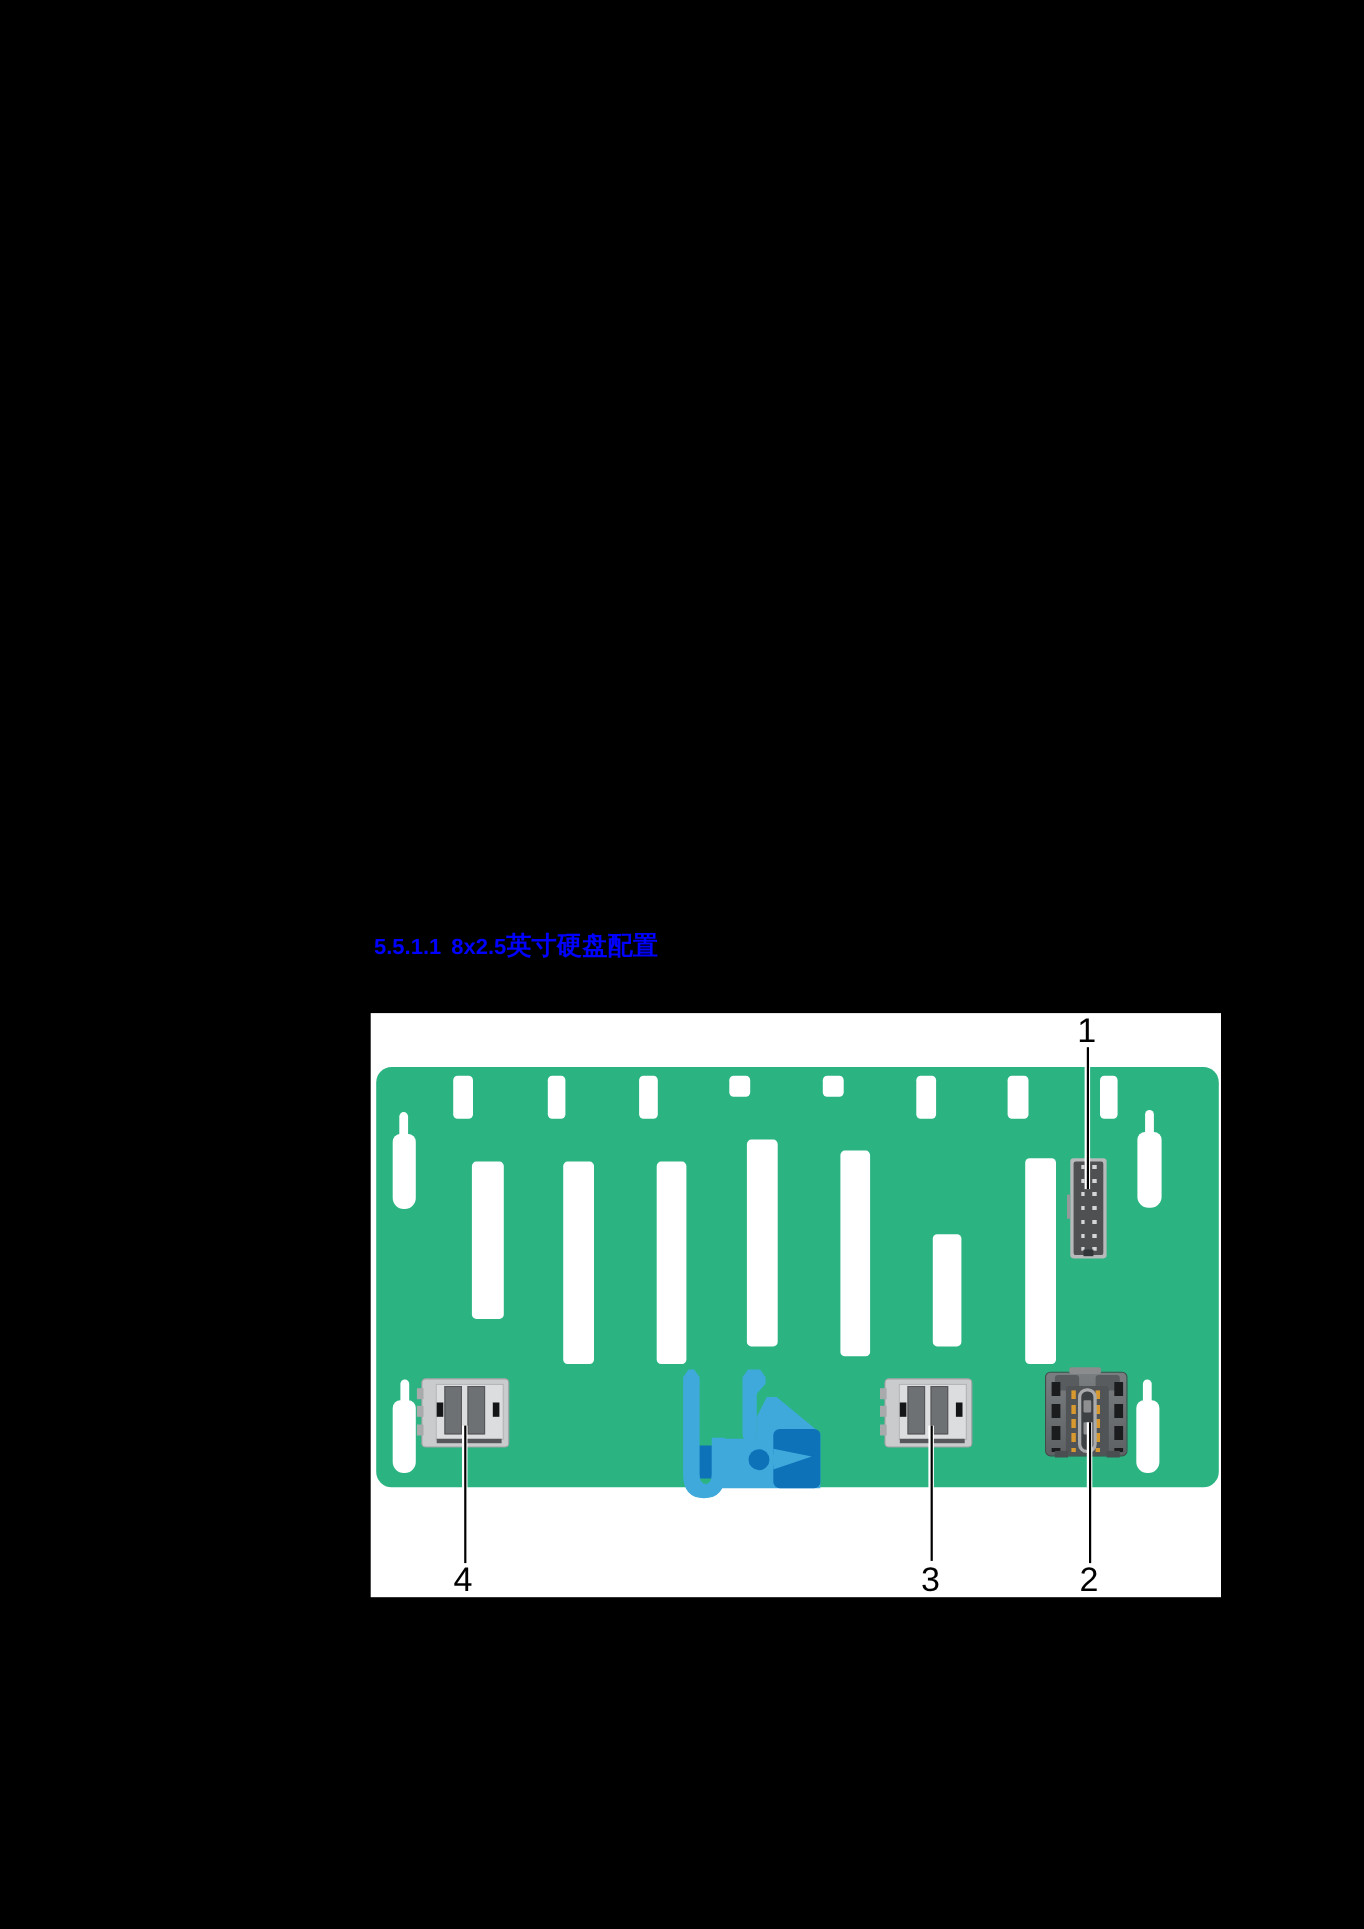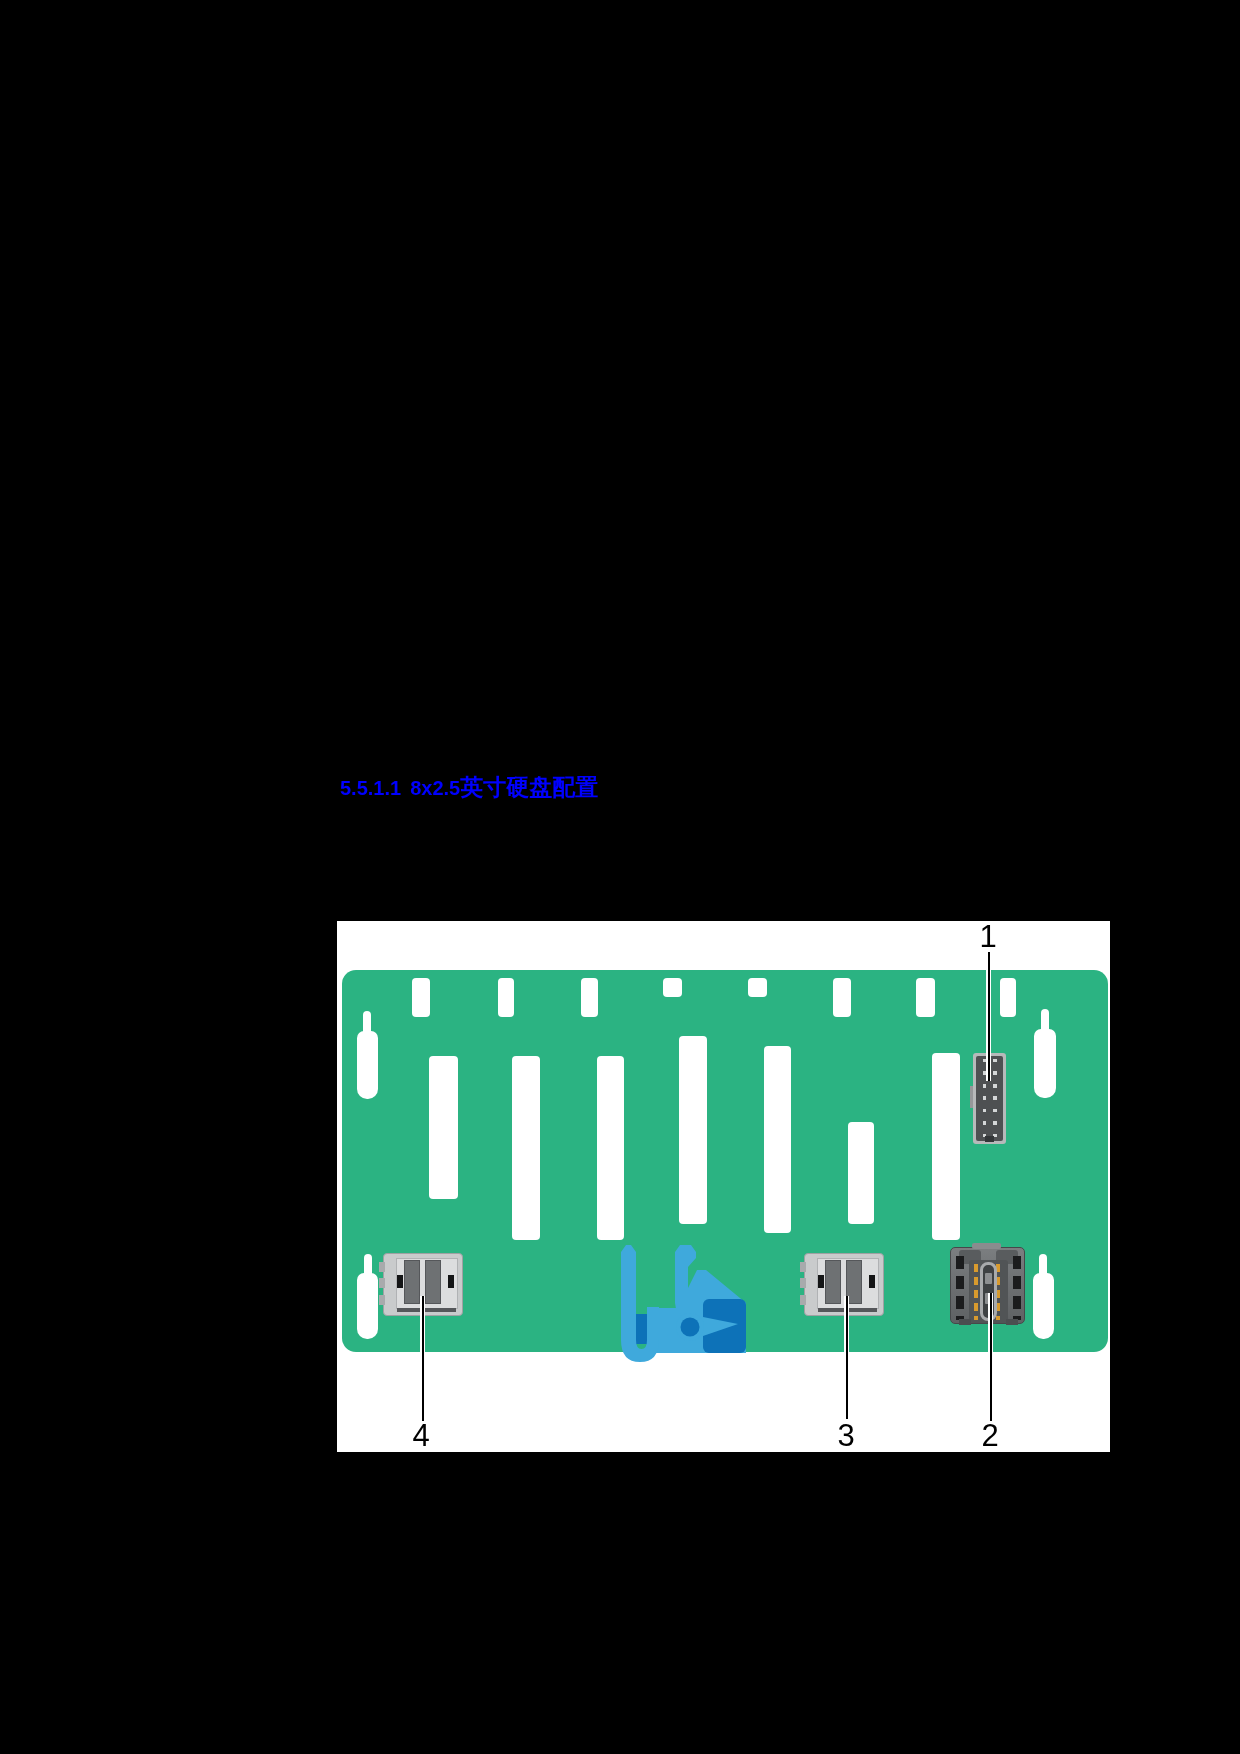--- a/index.html
+++ b/index.html
@@ -1,21 +1,21 @@
 <!DOCTYPE html>
 <html><head>
 <meta charset="utf-8">
 <style>
   html,body{margin:0;padding:0;background:#000;}
   body{width:1240px;height:1754px;position:relative;overflow:hidden;
        font-family:"Liberation Sans",sans-serif;}
   .abs{position:absolute;}
 
   
-  .heading{position:absolute;left:340px;top:772px;margin:0;white-space:nowrap;
+  .heading{position:absolute;left:340px;top:844px;margin:0;white-space:nowrap;
            display:flex;align-items:baseline;font-weight:bold;}
   .heading .num{font-size:20px;margin-right:9px;}
   .heading .lat{font-size:20px;}
   .heading .zh{font-size:23px;}
 
   
   .figure{position:absolute;left:337px;top:921px;width:773px;height:531px;background:#fff;}
   .board{position:absolute;left:5px;top:49px;width:766px;height:382px;border-radius:14px;}
 
   .ts,.bs{position:absolute;background:#fff;border-radius:4px;}

